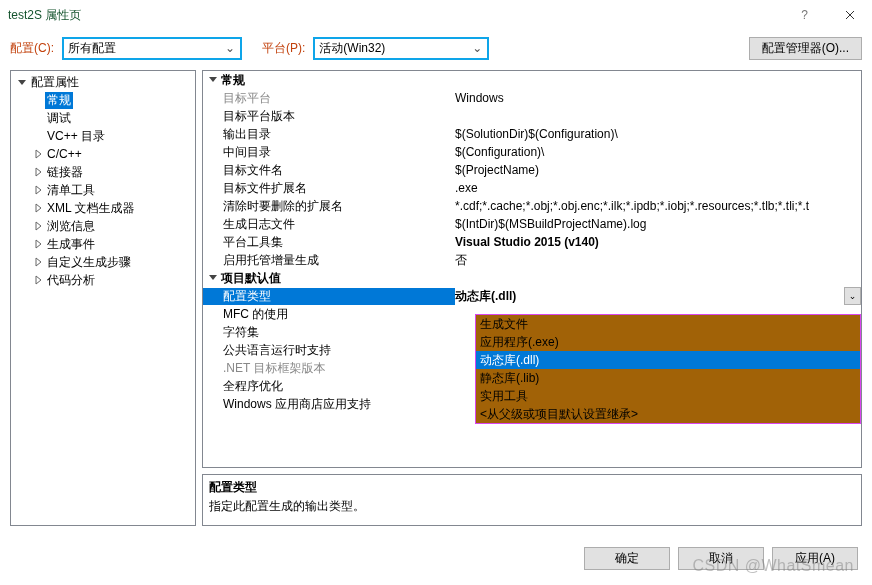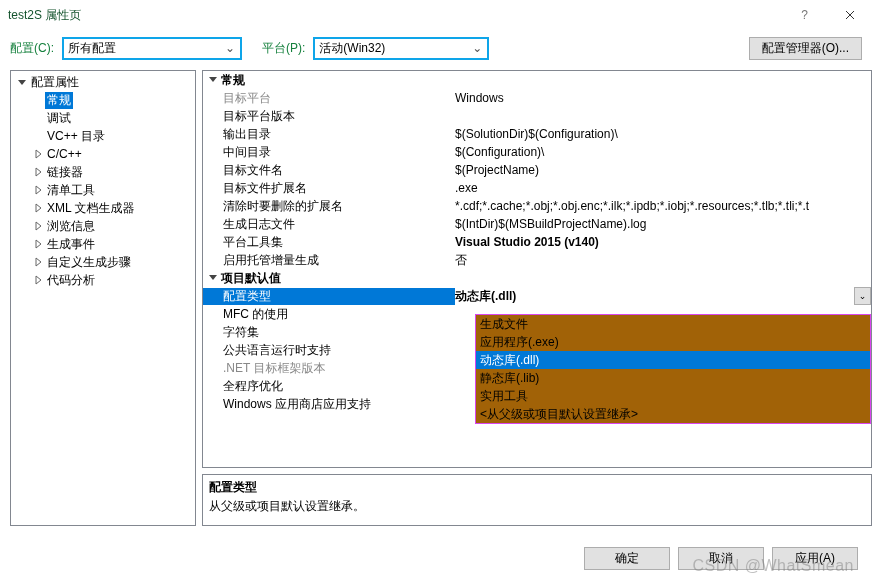--- a/index.html
+++ b/index.html
@@ -4,28 +4,28 @@
 <style>
 * { box-sizing: border-box; margin: 0; padding: 0; font-family: "Microsoft YaHei", "Segoe UI", sans-serif; font-size: 12px; }
 body { background: #fff; width: 872px; height: 585px; overflow: hidden; position: relative; }
 
 .titlebar { height: 30px; display: flex; align-items: center; padding-left: 8px; background: #fff; }
 .titlebar .title { color: #14532d; flex: 1; }
 .titlebar .btn { width: 45px; height: 30px; display: flex; align-items: center; justify-content: center; color: #555; }
 .titlebar .btn.help { color: #777; }
 
 .toolbar { height: 36px; display: flex; align-items: center; padding: 0 10px; gap: 8px; }
-.toolbar label { color: #15803d; }
+.toolbar label { color: #c2410c; }
 .select { height: 23px; border: 2px solid #0ea5e9; background: #fff; display: flex; align-items: center; padding: 0 4px; position: relative; }
 .select .arrow { position: absolute; right: 2px; width: 16px; text-align: center; color: #555; }
 .select.config { width: 180px; }
 .select.platform { width: 176px; }
 .cfg-mgr { margin-left: auto; height: 23px; border: 1px solid #adadad; background: #e1e1e1; padding: 0 12px; display: flex; align-items: center; }
 
-.main { display: flex; height: 460px; padding: 4px 0 0 10px; gap: 6px; }
+.main { display: flex; height: 460px; padding: 4px 10px 0 10px; gap: 6px; }
 
 .tree { width: 186px; border: 1px solid #828790; background: #fff; overflow: auto; padding-top: 2px; }
 .tree-item { display: flex; align-items: center; height: 18px; padding-left: 4px; cursor: default; }
 .tree-item .exp { width: 14px; display: inline-flex; align-items: center; justify-content: center; color: #666; }
 .tree-item.l1 { padding-left: 20px; }
 .tree-item.selected span.lbl { background: #0078d7; color: #fff; padding: 0 2px; }
 .tree-item .lbl { padding: 0 2px; }
 
 .right { flex: 1; display: flex; flex-direction: column; gap: 6px; }
 .grid { flex: 1; border: 1px solid #828790; background: #fff; overflow: hidden; position: relative; }
@@ -263,21 +263,21 @@
           <div class="opt">生成文件</div>
           <div class="opt">应用程序(.exe)</div>
           <div class="opt sel">动态库(.dll)</div>
           <div class="opt">静态库(.lib)</div>
           <div class="opt">实用工具</div>
           <div class="opt">&lt;从父级或项目默认设置继承&gt;</div>
         </div>
     </div>
     <div class="desc">
       <div class="dtitle">配置类型</div>
-      <div>从父级或项目默认设置继承。</div>
+      <div>指定此配置生成的输出类型。</div>
     </div>
   </div>
 </div>
 
 <div class="footer">
   <button>确定</button>
   <button>取消</button>
   <button>应用(A)</button>
 </div>
 

